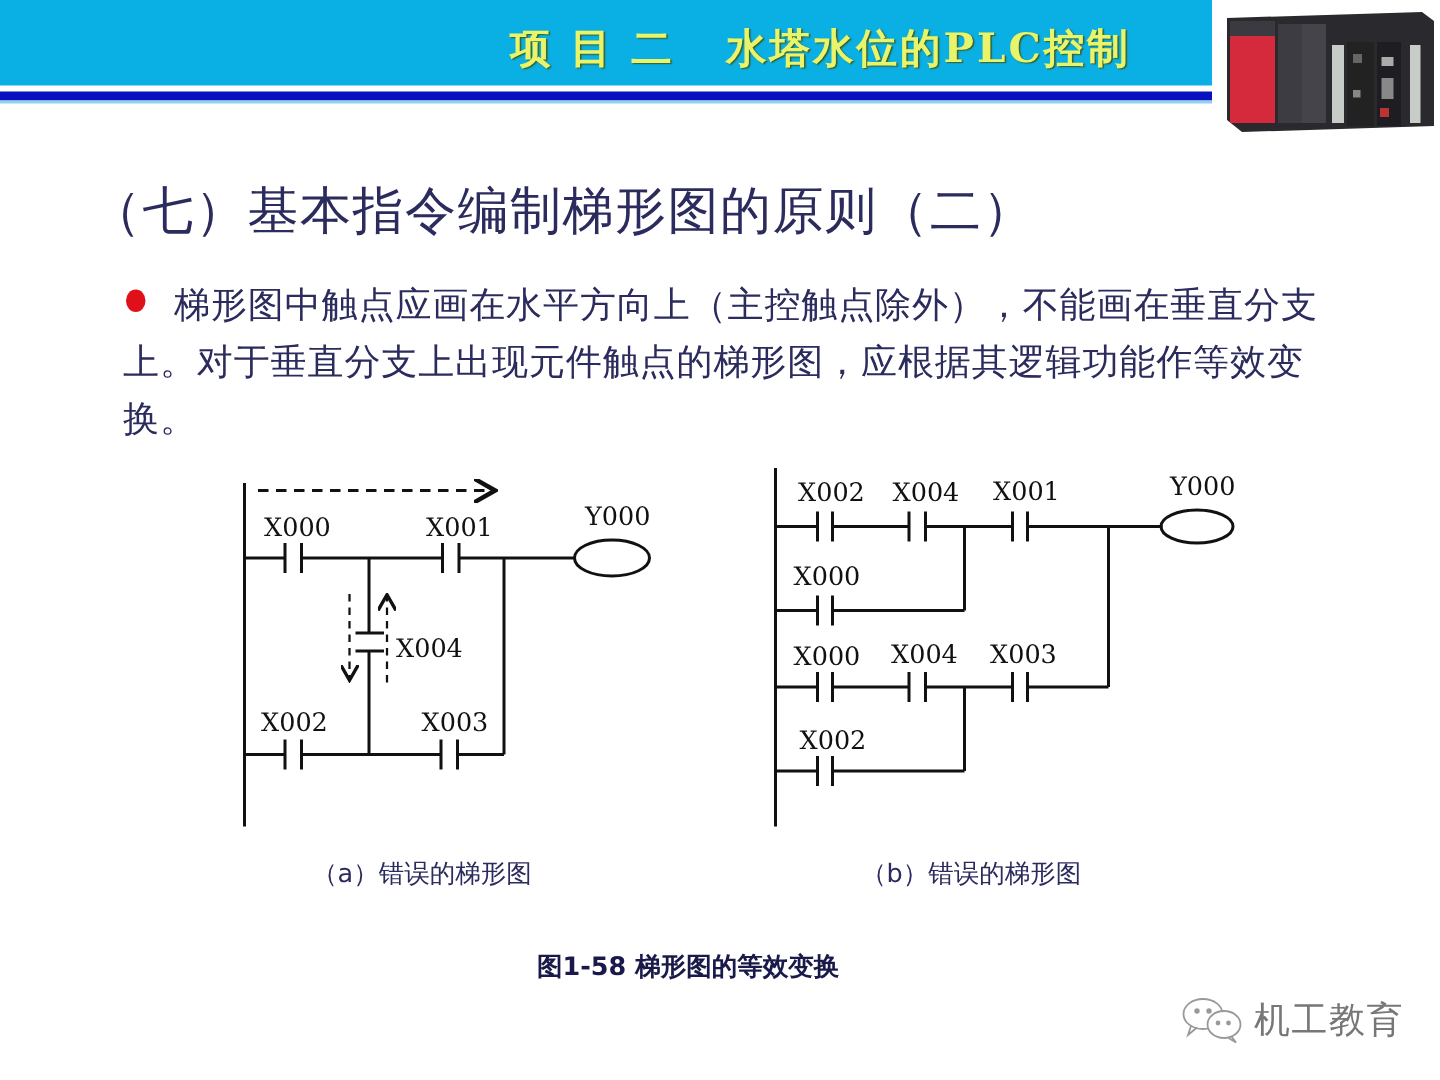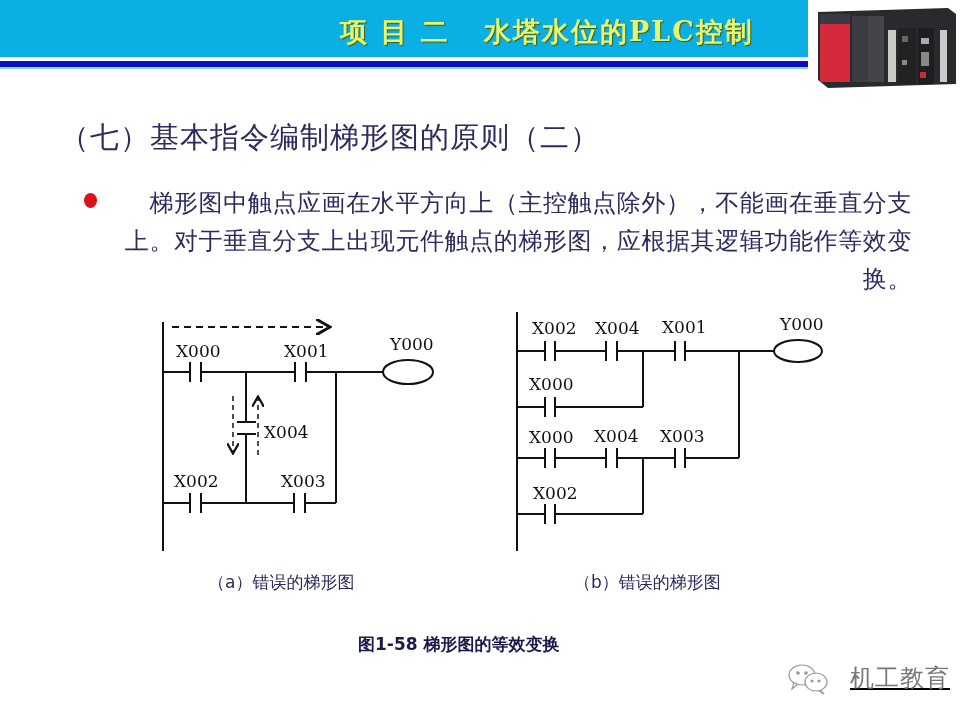--- a/index.html
+++ b/index.html
@@ -26,46 +26,46 @@
   }
   .header-rule-light {
     position: absolute; left: 0; top: 67px; width: 808px; height: 2px;
     background: #8fd3ee;
   }
   .plc-image {
     position: absolute; left: 808px; top: 0; width: 152px; height: 96px;
   }
   .slide-title {
     position: absolute; left: 60px; top: 118px;
-    font-size: 29px; color: #2b2b5e; white-space: nowrap;
+    font-size: 34px; color: #2b2b5e; white-space: nowrap;
     letter-spacing: 1px;
   }
   .bullet-dot {
     position: absolute; left: 84px; top: 193px; width: 13px; height: 15px;
     border-radius: 50%; background: #e0101a;
   }
   .bullet-text {
     position: absolute; left: 82px; top: 184px; width: 830px;
     font-size: 24px; line-height: 38px; color: #2b2b5e;
-    text-indent: 34px; letter-spacing: 0.6px; text-align: right;
+    text-indent: 34px; letter-spacing: 0.6px;
   }
   .diagram { position: absolute; left: 0; top: 0; width: 960px; height: 720px; }
   .diagram text { font-family: "DejaVu Serif", "Liberation Serif", serif; font-size: 17px; fill: #111; }
   .caption {
     position: absolute; top: 571px; font-size: 17px; color: #2b2b5e; white-space: nowrap;
   }
   .caption-a { left: 208px; }
   .caption-b { left: 574px; }
   .figure-title {
     position: absolute; left: 358px; top: 609px;
     font-size: 17px; font-weight: bold; color: #1a1a4a; white-space: nowrap; margin-top: 24px;
   }
   .watermark {
     position: absolute; left: 786px; top: 662px; height: 36px;
-    display: flex; align-items: flex-start; gap: 20px; text-decoration: underline;
+    display: flex; align-items: center; gap: 6px;
   }
   .watermark-text { font-size: 24px; color: #777; letter-spacing: 1px; }
 </style>
 </head>
 <body>
 
 <div class="header-band"></div>
 <div class="header-title">项 目 二   水塔水位的PLC控制</div>
 <div class="header-rule"></div>
 <div class="header-rule-light"></div>

